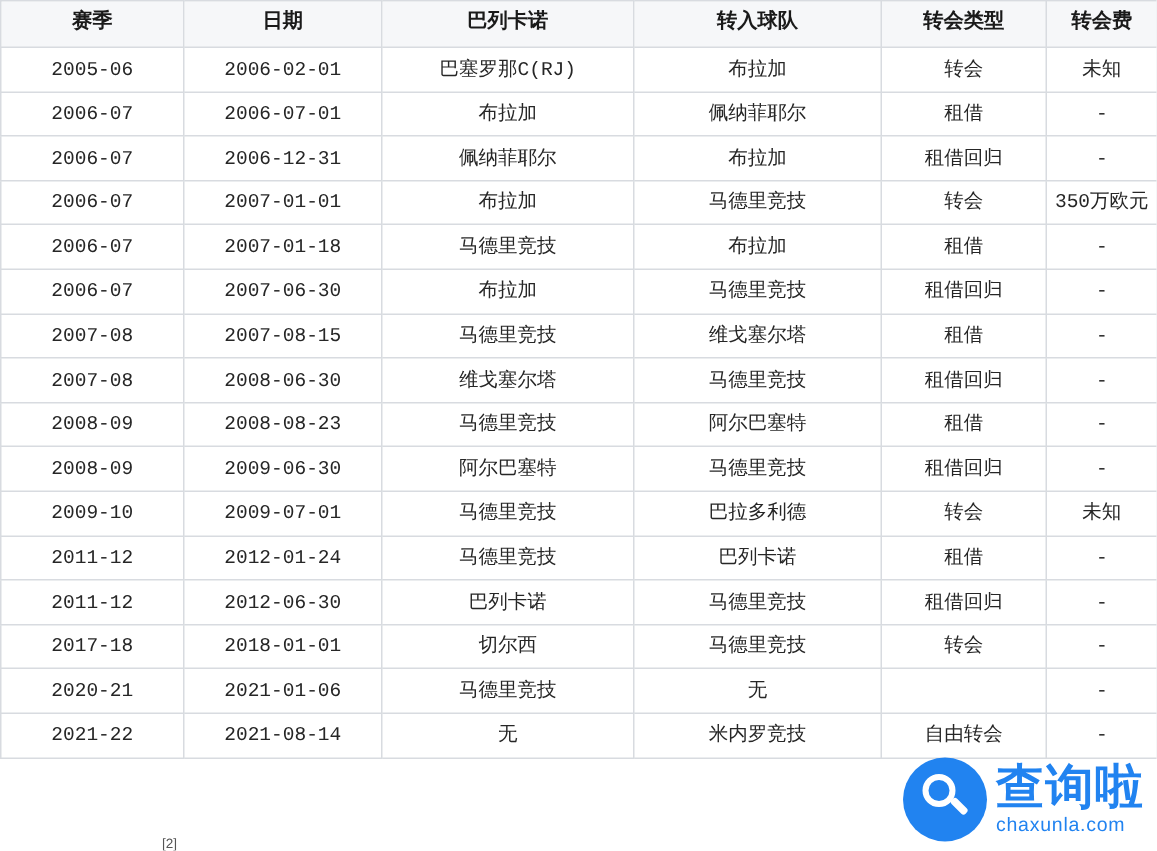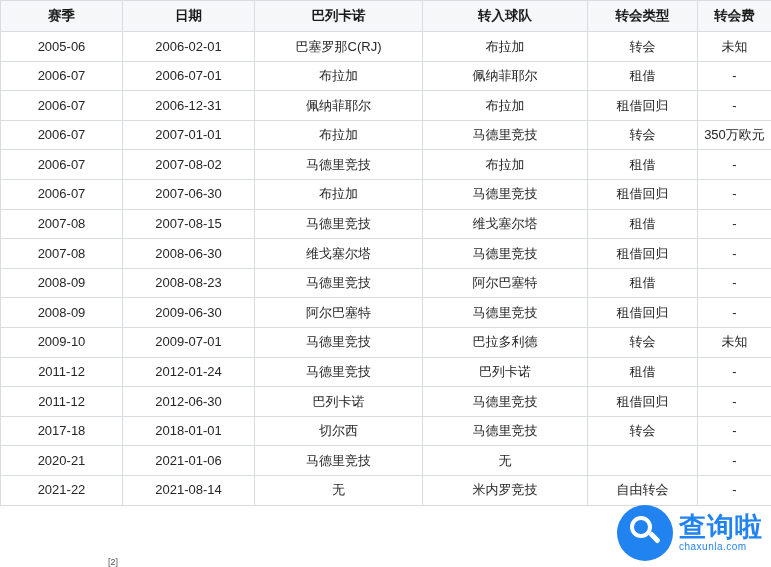--- a/index.html
+++ b/index.html
@@ -12,20 +12,21 @@
     height: 567px;
     font-family: "Liberation Sans", sans-serif;
     color: #222222;
     overflow: hidden;
     position: relative;
   }
   .transfer-table {
     border-collapse: collapse;
     width: 771px;
     table-layout: fixed;
+    font-family: Liberation Mono, monospace;
   }
   .transfer-table th,
   .transfer-table td {
     border: 1px solid #d8dbe0;
     text-align: center;
     font-size: 13px;
     line-height: 1.2;
     padding: 0;
     height: 28.6px;
     overflow: hidden;
@@ -89,28 +90,28 @@
     transform: rotate(45deg);
     border-radius: 2px;
   }
   .wm-text {
     margin-left: 6px;
     display: flex;
     flex-direction: column;
     justify-content: center;
   }
   .wm-cn {
-    font-size: 27px;
+    font-size: 32px;
     font-weight: bold;
     color: #1a7ff0;
     letter-spacing: 1px;
     line-height: 1.05;
   }
   .wm-en {
-    font-size: 10px;
+    font-size: 13px;
     color: #1a7ff0;
     letter-spacing: 0.5px;
     line-height: 1.2;
   }
   .footnote {
     position: absolute;
     left: 108px;
     bottom: 0px;
     font-size: 9px;
     color: #555555;
@@ -166,21 +167,21 @@
     <tr>
       <td>2006-07</td>
       <td>2007-01-01</td>
       <td>布拉加</td>
       <td>马德里竞技</td>
       <td>转会</td>
       <td>350万欧元</td>
     </tr>
     <tr>
       <td>2006-07</td>
-      <td>2007-08-02</td>
+      <td>2007-01-18</td>
       <td>马德里竞技</td>
       <td>布拉加</td>
       <td>租借</td>
       <td>-</td>
     </tr>
     <tr>
       <td>2006-07</td>
       <td>2007-06-30</td>
       <td>布拉加</td>
       <td>马德里竞技</td>

